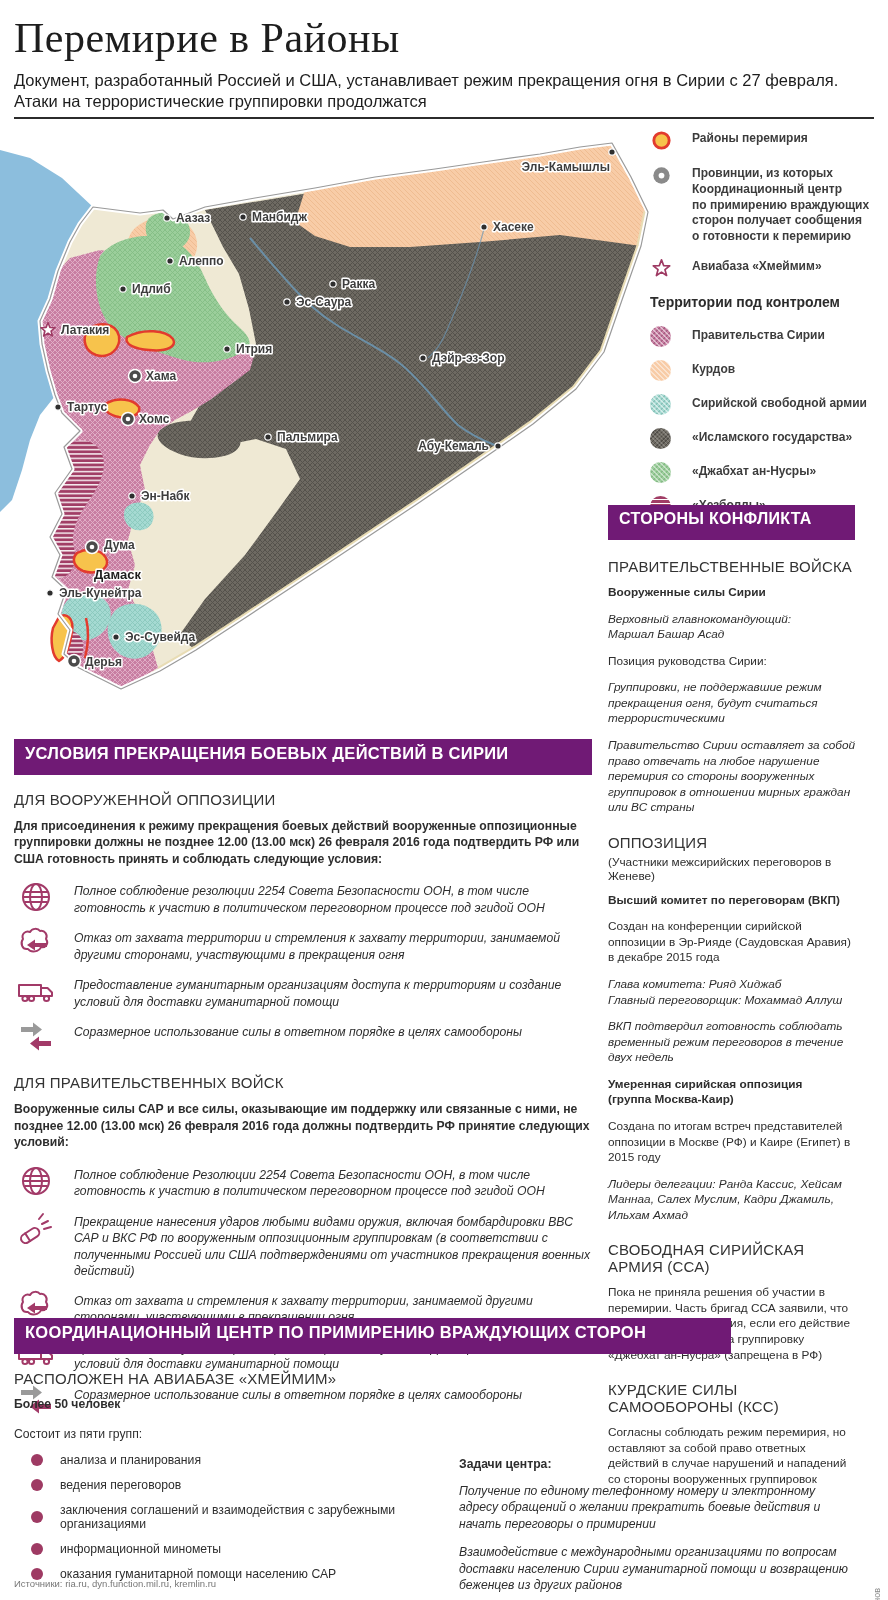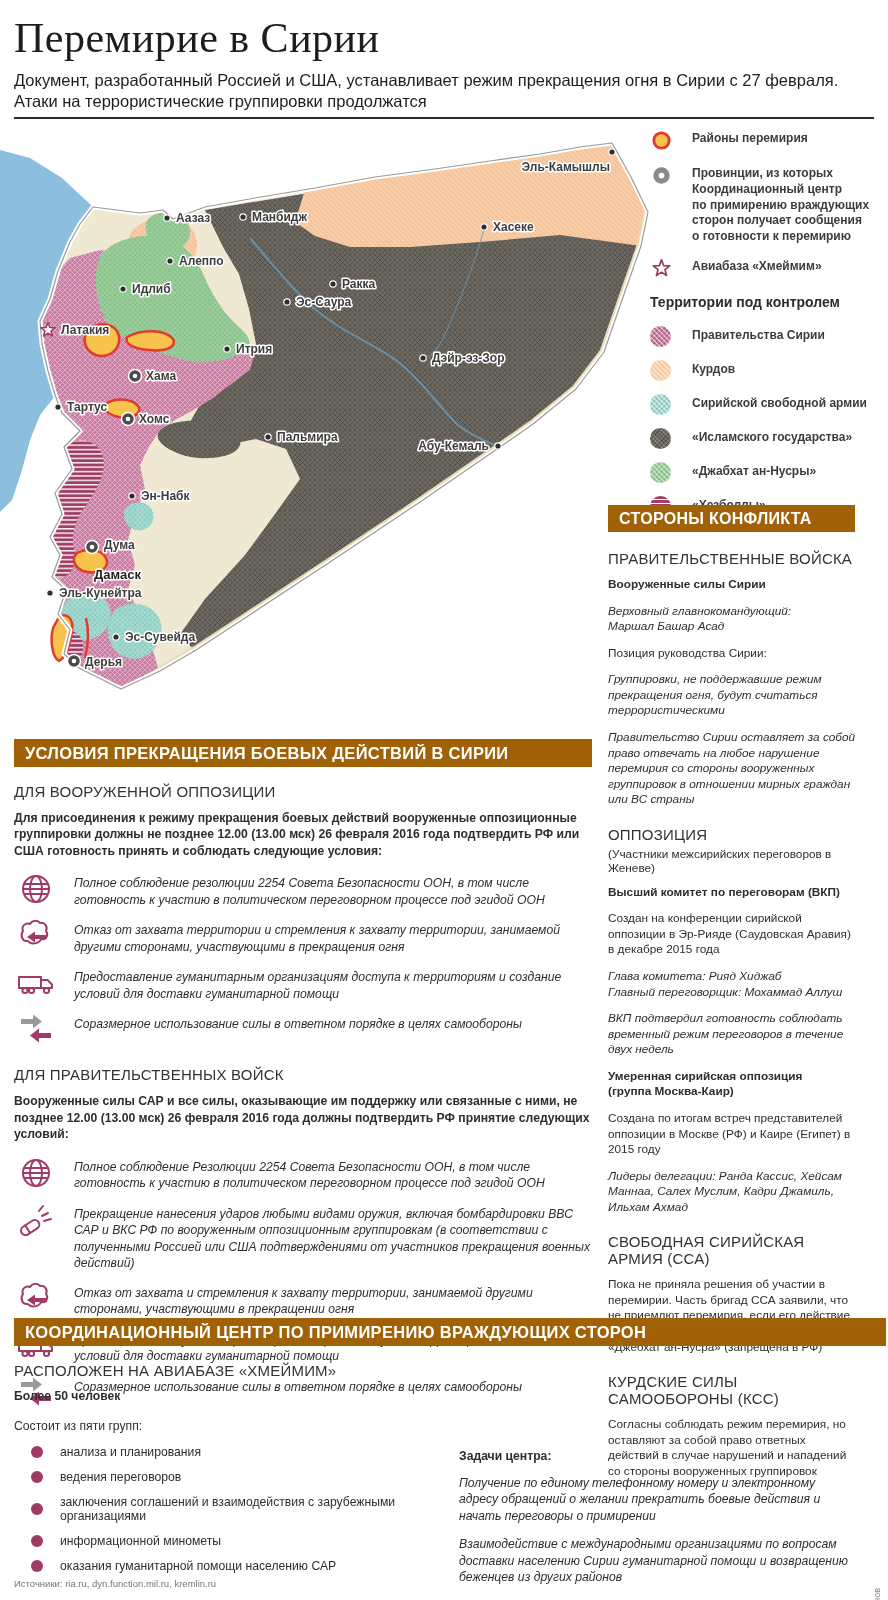--- a/index.html
+++ b/index.html
@@ -25,21 +25,21 @@
   .ter-item{display:flex;align-items:center;margin-bottom:10px;height:24px;}
   .sw{width:21px;height:21px;border-radius:50%;flex:0 0 21px;margin-right:21px;}
   .sw-gov{background-color:#c87ea2;background-image:repeating-linear-gradient(45deg,rgba(255,255,255,.5) 0 1px,transparent 1px 3.5px),repeating-linear-gradient(-45deg,rgba(122,54,88,.4) 0 1px,transparent 1px 3.5px);}
   .sw-kurd{background-color:#f8cca7;background-image:repeating-linear-gradient(45deg,rgba(255,255,255,.45) 0 1px,transparent 1px 3.5px);}
   .sw-fsa{background-color:#a5dad2;background-image:repeating-linear-gradient(45deg,rgba(255,255,255,.5) 0 1px,transparent 1px 3.5px),repeating-linear-gradient(-45deg,rgba(90,150,140,.35) 0 1px,transparent 1px 3.5px);}
   .sw-isis{background-color:#6e6a62;background-image:repeating-linear-gradient(45deg,rgba(255,255,255,.18) 0 1px,transparent 1px 3px),repeating-linear-gradient(-45deg,rgba(0,0,0,.28) 0 1px,transparent 1px 3px);}
   .sw-nusra{background-color:#9bce9b;background-image:repeating-linear-gradient(45deg,rgba(255,255,255,.45) 0 1px,transparent 1px 3.5px),repeating-linear-gradient(-45deg,rgba(90,140,90,.3) 0 1px,transparent 1px 3.5px);}
   .sw-hezb{background:repeating-linear-gradient(180deg,#a13e66 0 2.6px,#fff 2.6px 4.2px);}
 
   
-  .banner{background:#a16207;color:#fff;font-weight:bold;font-size:16px;letter-spacing:.3px;padding:5px 11px 4px 11px;box-sizing:border-box;}
+  .banner{background:#701a75;color:#fff;font-weight:bold;font-size:16px;letter-spacing:.3px;padding:5px 11px 12px 11px;box-sizing:border-box;}
 
   
   #conflict{position:absolute;left:608px;top:505px;width:250px;}
   #conflict .banner{width:247px;}
   .cf-section{margin-top:18px;}
   .cf-head{font-size:15px;color:#333;margin:8px 0 10px 0;font-weight:400;letter-spacing:.2px;}
   .cf-sub{font-size:11.8px;color:#2e2e2e;margin:-6px 0 10px 0;}
   .blk{font-size:11.8px;line-height:1.32;margin:0 0 11px 0;white-space:pre-line;color:#2e2e2e;}
   .blk.bold{font-weight:bold;}
   .blk.italic{font-style:italic;}
@@ -48,21 +48,21 @@
   #conditions{position:absolute;left:14px;top:707px;width:578px;}
   #conditions .banner{width:578px;font-size:16.5px;margin-top:32px;}
   .cond-head{font-size:15px;color:#333;font-weight:400;margin:16px 0 10px 0;letter-spacing:.2px;}
   .cond-intro{font-size:12.2px;font-weight:bold;line-height:1.35;margin:0 0 14px 0;}
   .cond-item{display:flex;align-items:flex-start;margin-bottom:11px;}
   .cond-item .ico{width:44px;height:40px;flex:0 0 44px;margin-right:16px;margin-top:-4px;}
   .cond-text{font-size:12.2px;font-style:italic;line-height:1.35;padding-top:2px;}
 
   
   #center{position:absolute;left:14px;top:1318px;width:848px;}
-  #center .banner{width:872px;font-size:16.5px;}
+  #center .banner{width:717px;font-size:16.5px;}
   #center-loc{font-size:15px;color:#333;font-weight:400;margin:16px 0 10px 0;letter-spacing:.2px;}
   #center-size{font-size:12.2px;font-weight:bold;margin:0 0 16px 0;}
   #center-groups-label{font-size:12.2px;margin:0 0 12px 0;}
   .grp-item{display:flex;align-items:center;margin-bottom:11px;}
   .grp-dot{width:12px;height:12px;border-radius:50%;background:#9e3a63;flex:0 0 12px;margin:0 17px 0 17px;}
   .grp-text{font-size:12.2px;}
   #center-cols{display:flex;}
   #center-left{width:445px;flex:0 0 445px;}
   #center-right{width:400px;padding-top:0;}
   #tasks-label{font-size:12.2px;font-weight:bold;margin:60px 0 12px 0;}
@@ -121,21 +121,21 @@
         </g>
       </symbol>
     <symbol id="sym-response" viewBox="0 0 40 40">
         <path d="M5 9 h12 v-4.5 l9 7 -9 7 V14 H5 z" fill="#9a9a9a"></path>
         <path d="M35 23 h-12 v-4.5 l-9 7 9 7 V28 h12 z" fill="#a23a68"></path>
       </symbol>
   </defs>
 </svg>
 
 <div id="header">
-  <h1 id="page-title">Перемирие в Сирии</h1>
+  <h1 id="page-title">Перемирие в Районы</h1>
   <div id="page-subtitle">Документ, разработанный Россией и США, устанавливает режим прекращения огня в Сирии с 27 февраля.
 Атаки на террористические группировки продолжатся</div>
 </div>
 <div id="header-rule"></div>
 
 <svg id="map" viewBox="0 120 660 580">
   <defs>
     <pattern id="patGov" width="5" height="5" patternUnits="userSpaceOnUse">
         <rect width="5" height="5" fill="#c87ea2"></rect>
         <path d="M0 0L5 5M5 0L0 5" stroke="#e3b1c8" stroke-width="0.9"></path>

